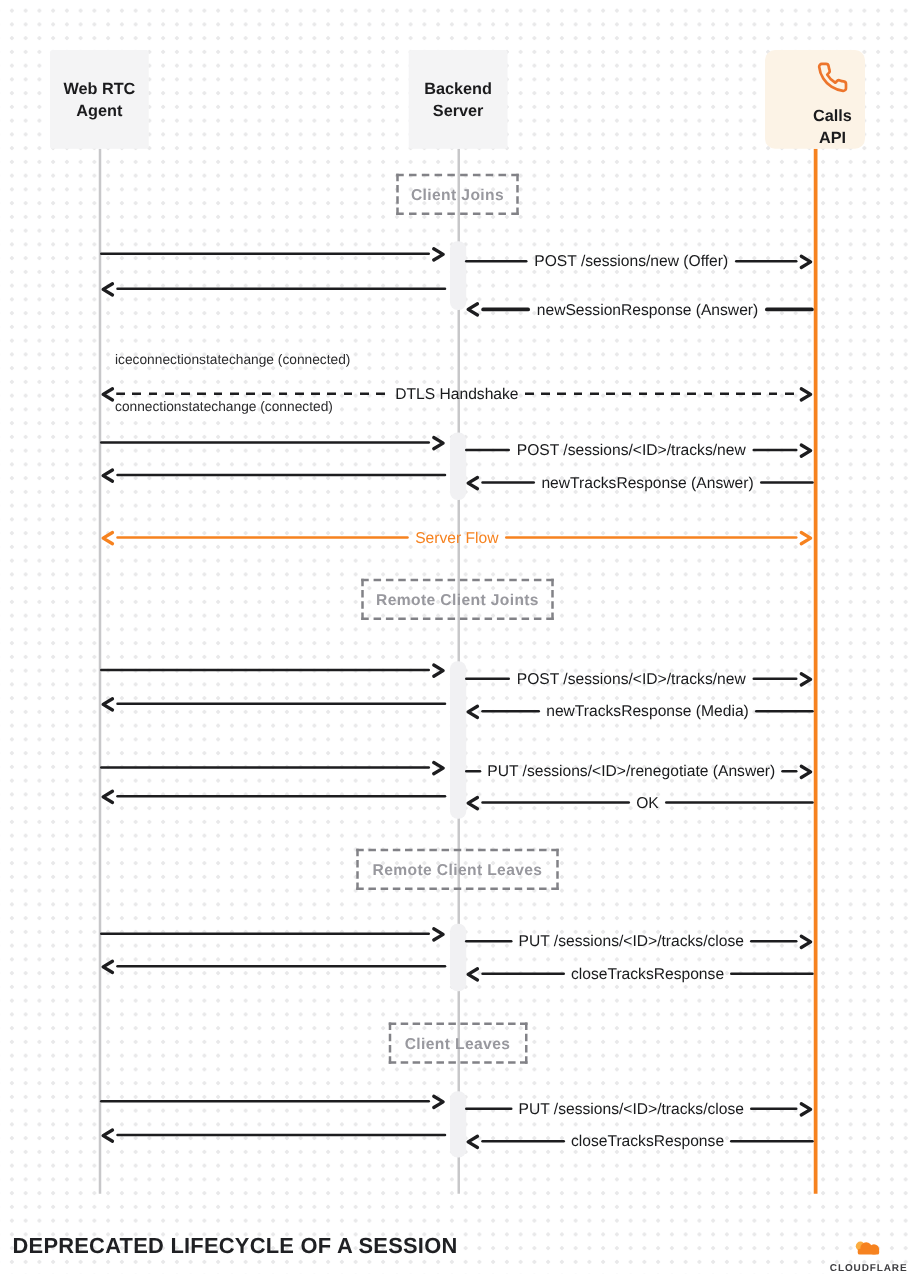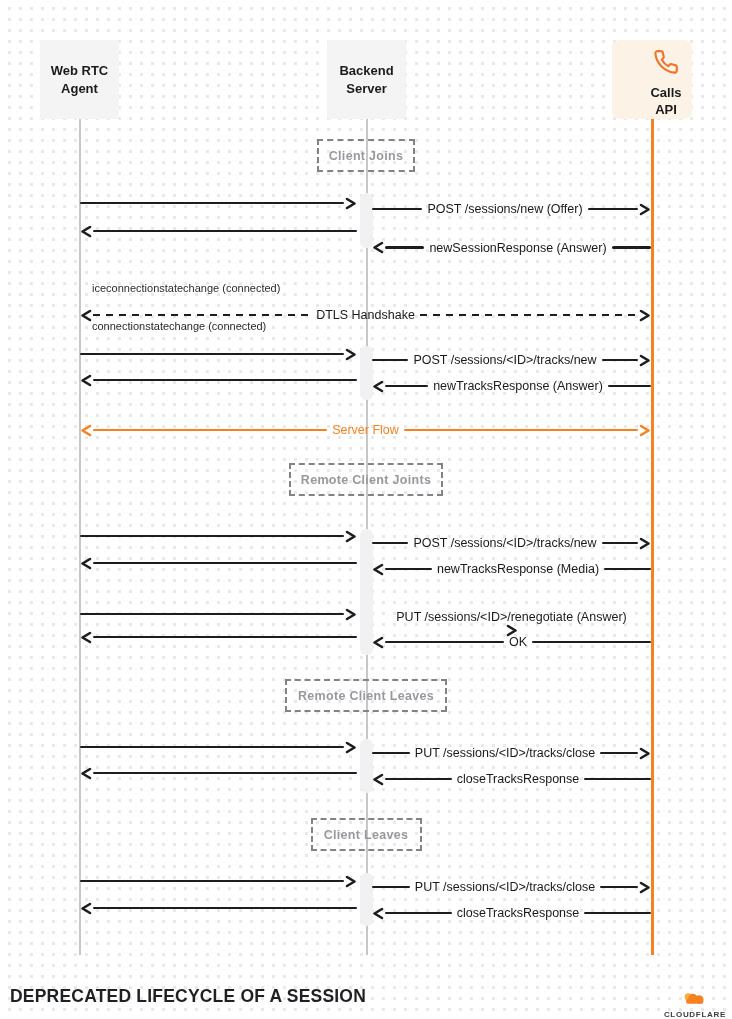--- a/index.html
+++ b/index.html
@@ -195,21 +195,21 @@
       <div class="ln solid"></div>
       <span class="seg-label">newTracksResponse (Media)</span>
       <div class="ln solid"></div>
     </div>
     <div class="seg" style="top: 606.5px; left: 80px; width: 277px;">
       <div class="ln solid"></div>
       <svg width="13" height="13" viewBox="0 0 13 13">
         <path d="M3 2 L10.5 6.5 L3 11" fill="none" stroke="#1D1D1F" stroke-width="2.6" stroke-linecap="round" stroke-linejoin="round"></path>
       </svg>
     </div>
-    <div class="seg" style="top: 609.5px; left: 372px; width: 279px; flex-direction: column;">
+    <div class="seg" style="top: 609.5px; left: 372px; width: 279px;">
       <div class="ln solid"></div>
       <span class="seg-label">PUT /sessions/&lt;ID&gt;/renegotiate (Answer)</span>
       <div class="ln solid"></div>
       <svg width="13" height="13" viewBox="0 0 13 13">
         <path d="M3 2 L10.5 6.5 L3 11" fill="none" stroke="#1D1D1F" stroke-width="2.6" stroke-linecap="round" stroke-linejoin="round"></path>
       </svg>
     </div>
     <div class="seg" style="top: 629.5px; left: 80px; width: 277px;">
       <svg width="13" height="13" viewBox="0 0 13 13">
         <path d="M10 2 L2.5 6.5 L10 11" fill="none" stroke="#1D1D1F" stroke-width="2.6" stroke-linecap="round" stroke-linejoin="round"></path>

